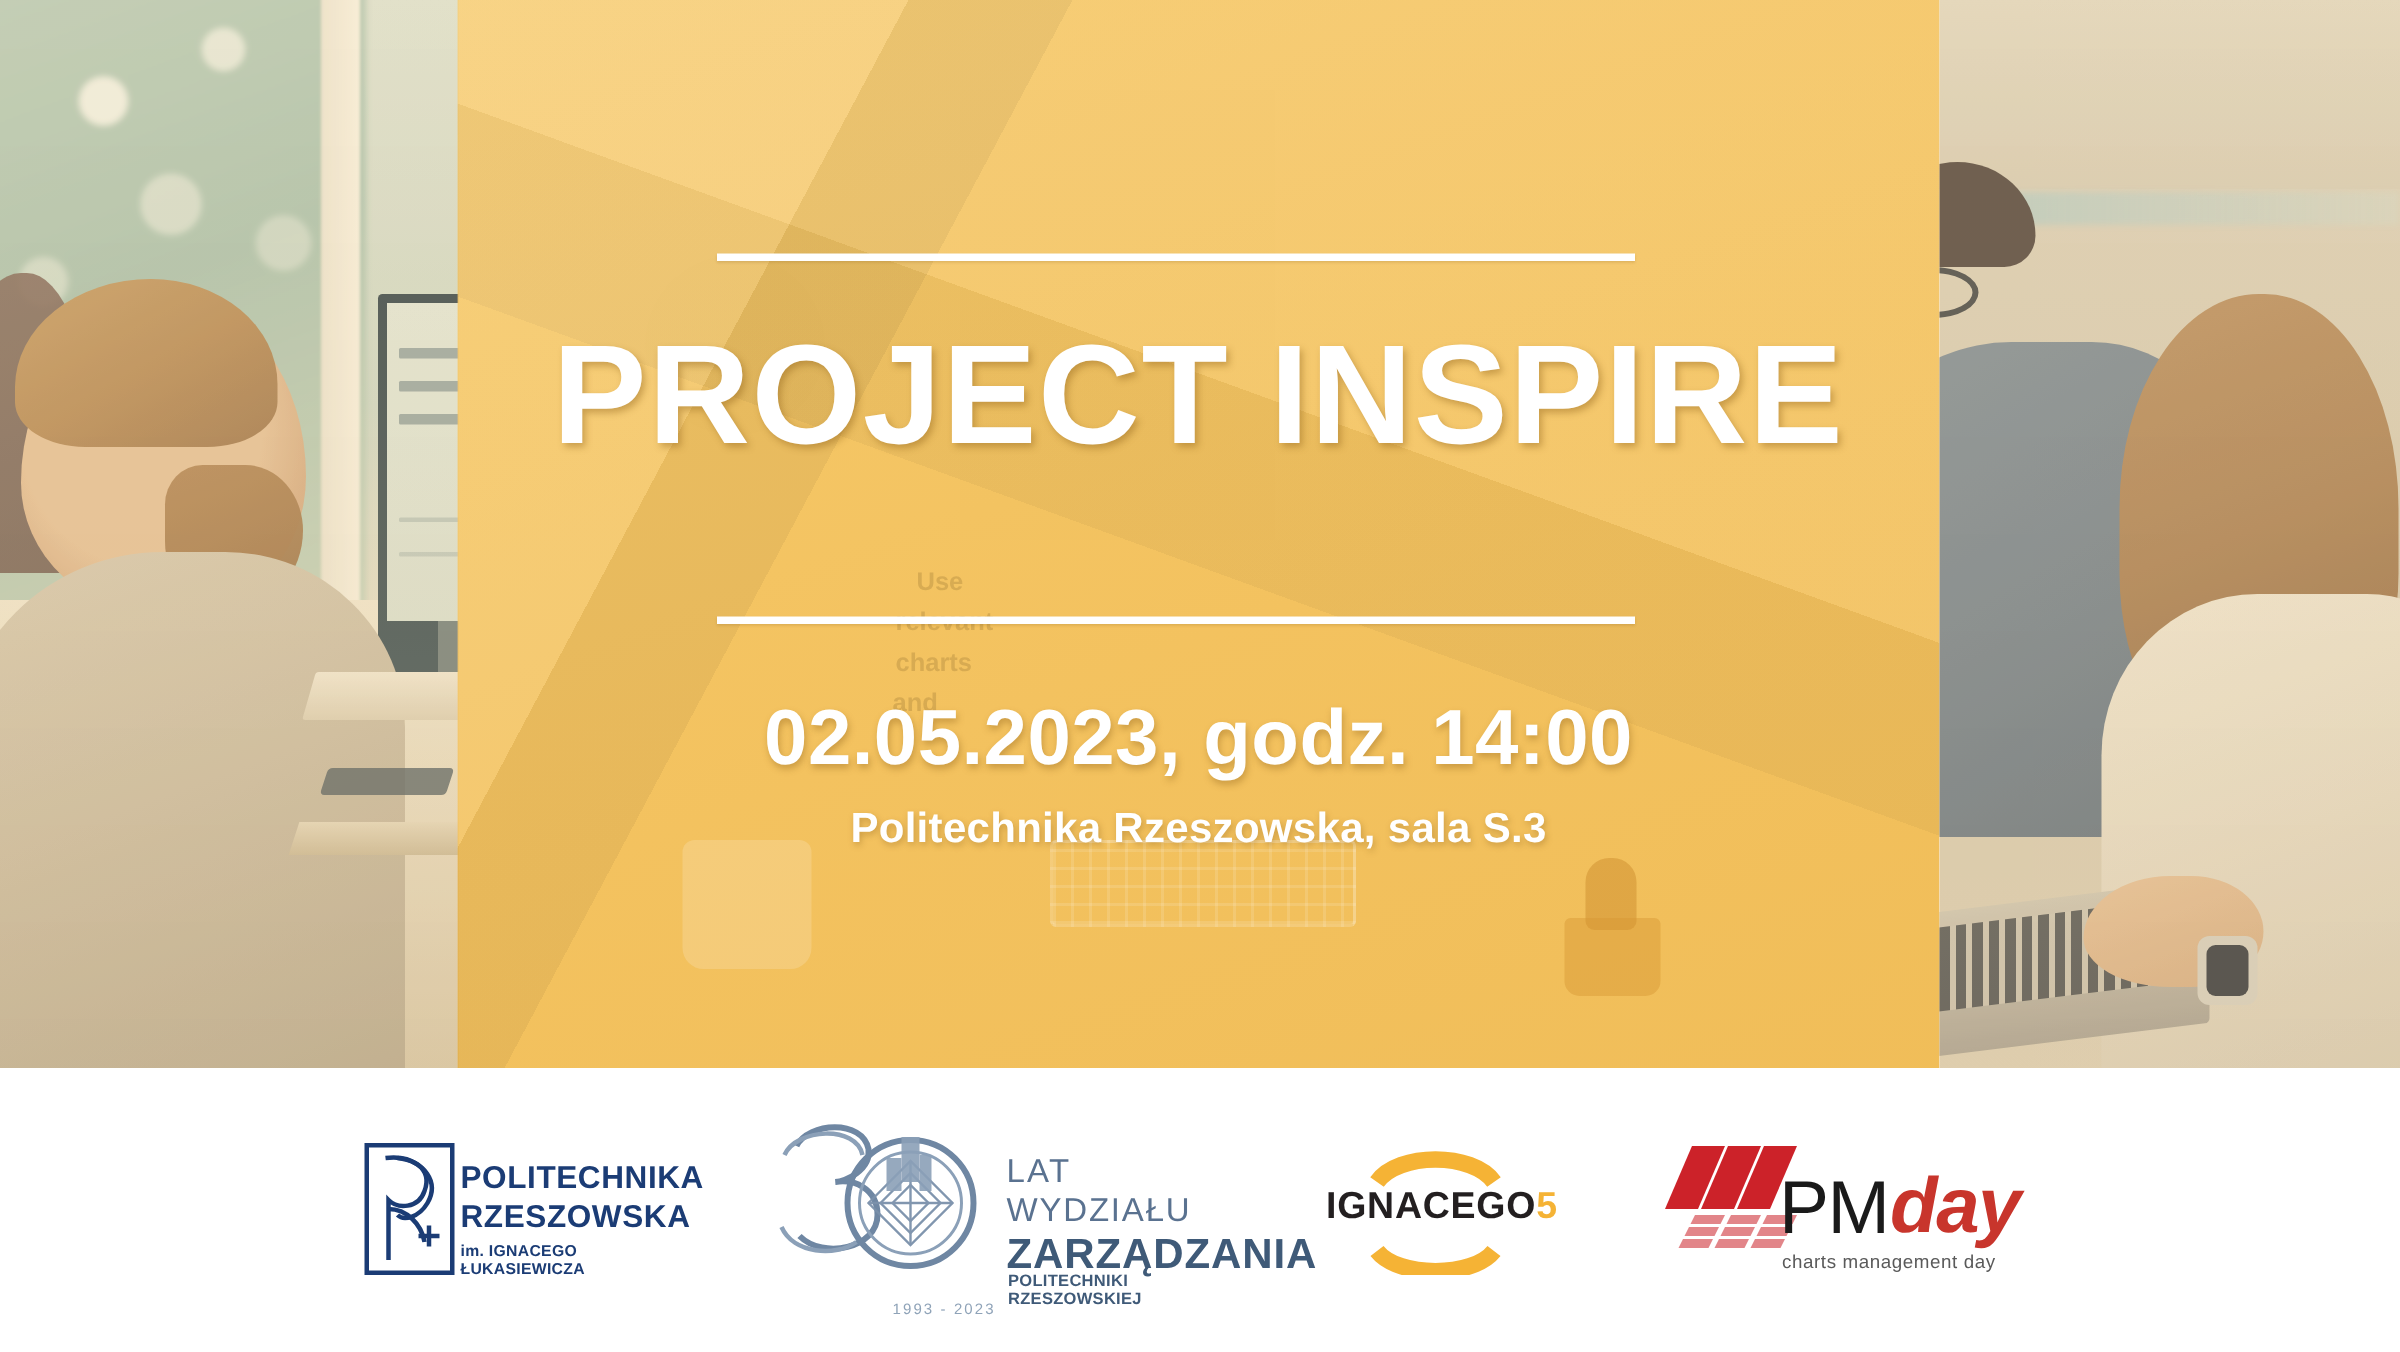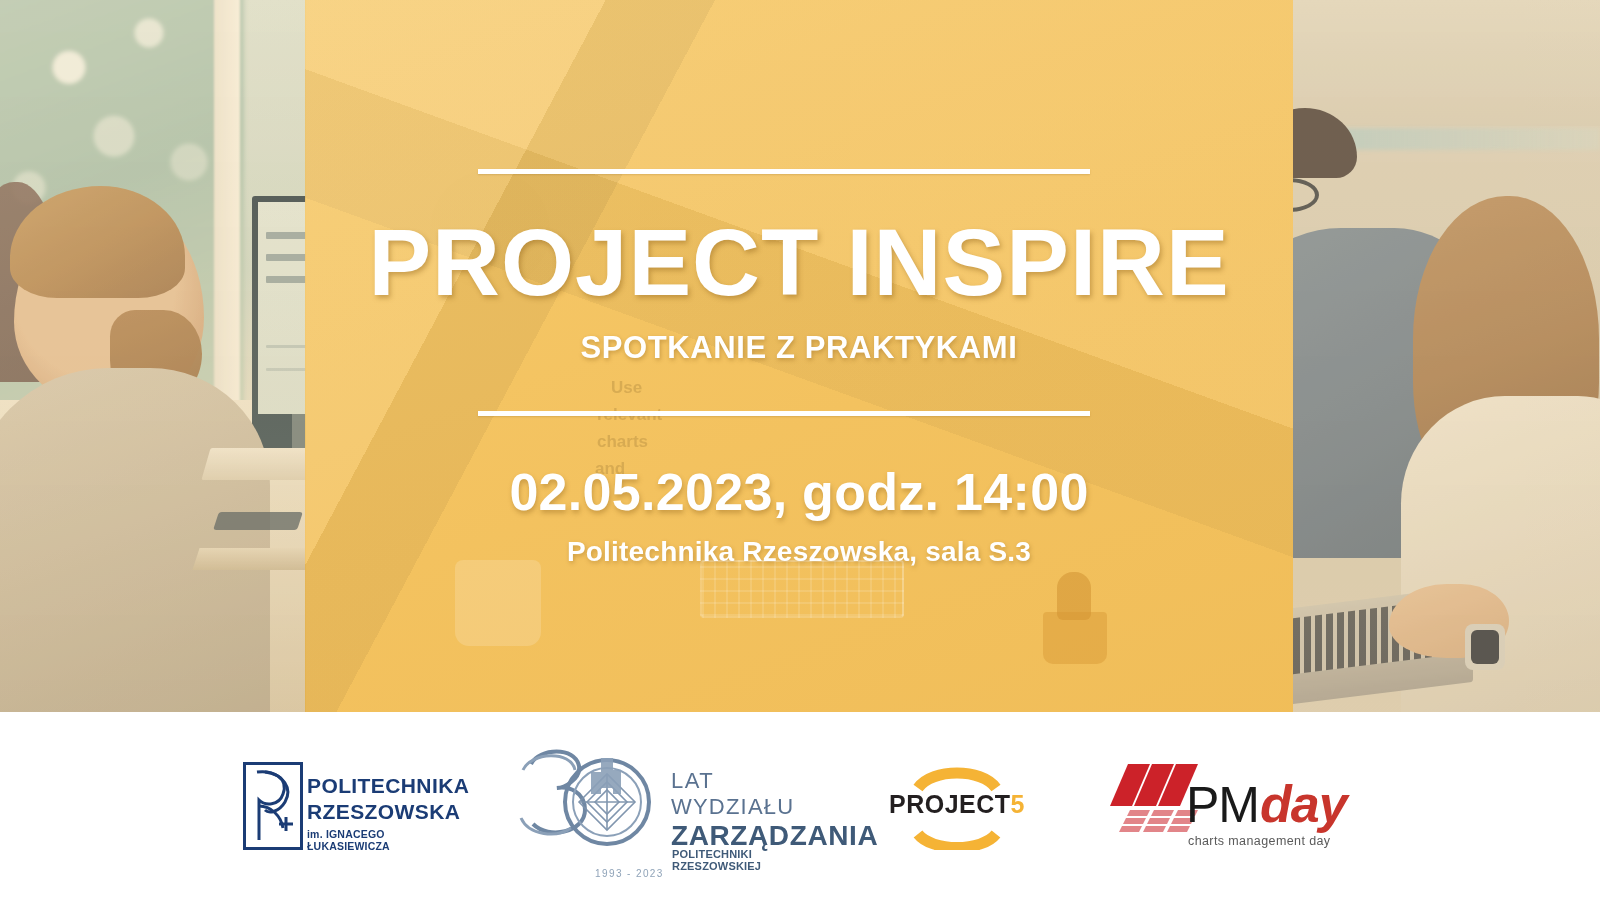--- a/index.html
+++ b/index.html
@@ -274,21 +274,20 @@
       <div class="ghost-txt gt4">and</div>
       <div class="cup"></div>
       <div class="basket"></div>
       <div class="cactus"></div>
       <div class="cactus-pot"></div>
     </div>
 
     <div class="content">
       <div class="rule rule-top"></div>
       <div class="title">PROJECT INSPIRE</div>
-      <div class="subtitle">SPOTKANIE Z PRAKTYKAMI</div>
       <div class="rule rule-bottom"></div>
       <div class="date">02.05.2023, godz. 14:00</div>
       <div class="venue">Politechnika Rzeszowska, sala S.3</div>
     </div>
   </div>
 
   <div class="footer">
     <div class="logos">
 
       <div class="logo-prz">
@@ -330,21 +329,21 @@
         <div class="l30-t4">POLITECHNIKI RZESZOWSKIEJ</div>
         <div class="l30-years">1993 - 2023</div>
       </div>
 
       <div class="logo-p5">
         <svg width="146" height="88" viewBox="0 0 146 88">
           <path d="M34 26 C48 6 98 6 112 26" fill="none" stroke="#f5b335" stroke-width="11" stroke-linecap="butt"></path>
           <path d="M34 72 C48 90 98 90 112 72" fill="none" stroke="#f5b335" stroke-width="11" stroke-linecap="butt"></path>
         </svg>
         <div class="p5-text">
-          <span>PROJECT</span><span class="p5-num">5</span>
+          <span>IGNACEGO</span><span class="p5-num">5</span>
         </div>
       </div>
 
       <div class="logo-pm">
         <svg width="90" height="84" viewBox="0 0 90 84">
           <g fill="#cc2229">
             <path d="M18 6 h22 L22 48 H0 z"></path>
             <path d="M42 6 h22 L46 48 H24 z"></path>
             <path d="M66 6 h22 L70 48 H48 z"></path>
           </g>

